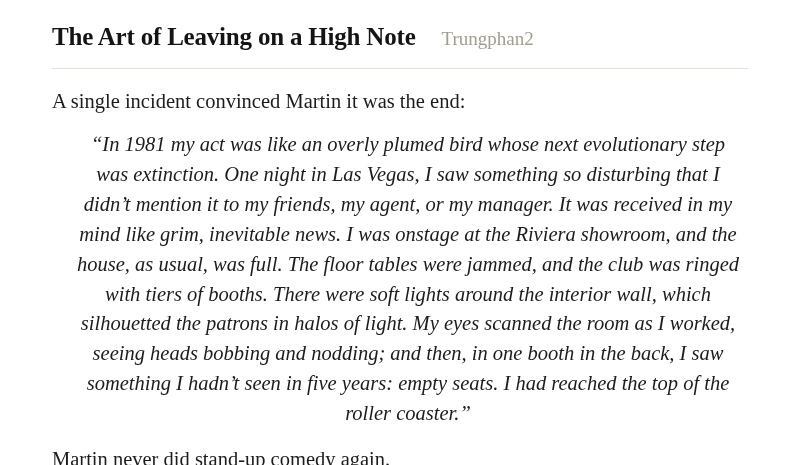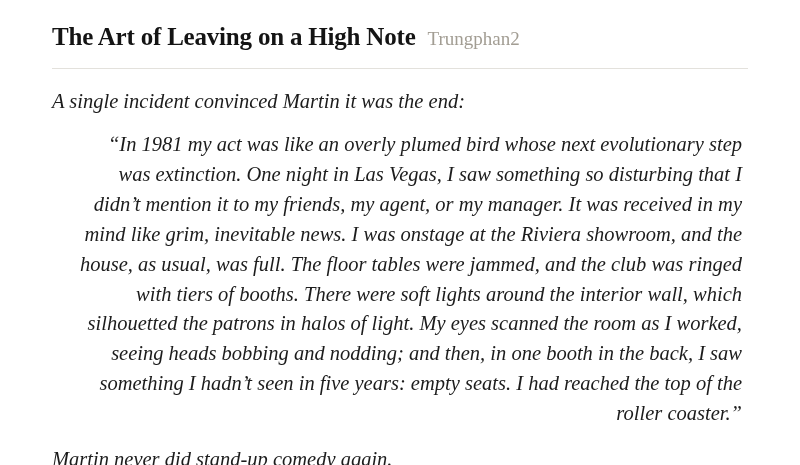--- a/index.html
+++ b/index.html
@@ -17,21 +17,21 @@
   .page {
     box-sizing: border-box;
     width: 800px;
     height: 465px;
     padding: 22px 52px 0 52px;
     background: #ffffff;
   }
   .header-row {
     display: flex;
     align-items: baseline;
-    gap: 8px;
+    gap: 22px;
     padding-bottom: 13px;
     border-bottom: 1px solid #e3e1dc;
     text-align: right;
   }
   .doc-title {
     font-family: "Liberation Serif", serif;
     font-weight: bold;
     font-size: 25px;
     line-height: 1.2;
     letter-spacing: -0.2px;
@@ -44,34 +44,33 @@
     color: #a29d93;
     line-height: 1.2;
     margin: 4px;
   }
   .body-para {
     font-family: "Liberation Serif", serif;
     font-size: 20.5px;
     line-height: 1.42;
     color: #1c1c1c;
     margin: 18px 0 0 0;
-    font-style: italic;
   }
   .quote-block {
     margin: 14px 0 0 0;
     padding: 0 6px 0 22px;
   }
   .quote-text {
     font-family: "Liberation Serif", serif;
     font-style: italic;
     font-size: 20.5px;
     line-height: 1.46;
     color: #1c1c1c;
     margin: 0;
-    text-align: right;
+    text-align: center;
   }
   .closing-para {
     margin-top: 16px;
   }
 </style>
 </head>
 <body>
 
 <div class="page">
 

